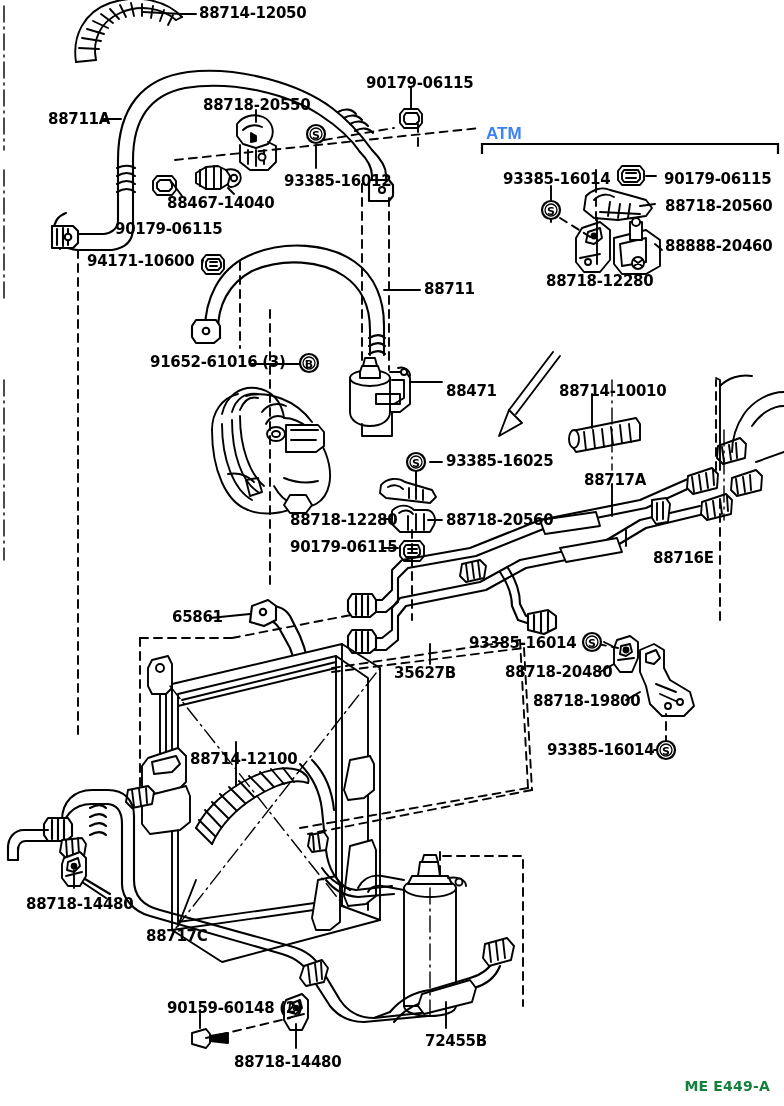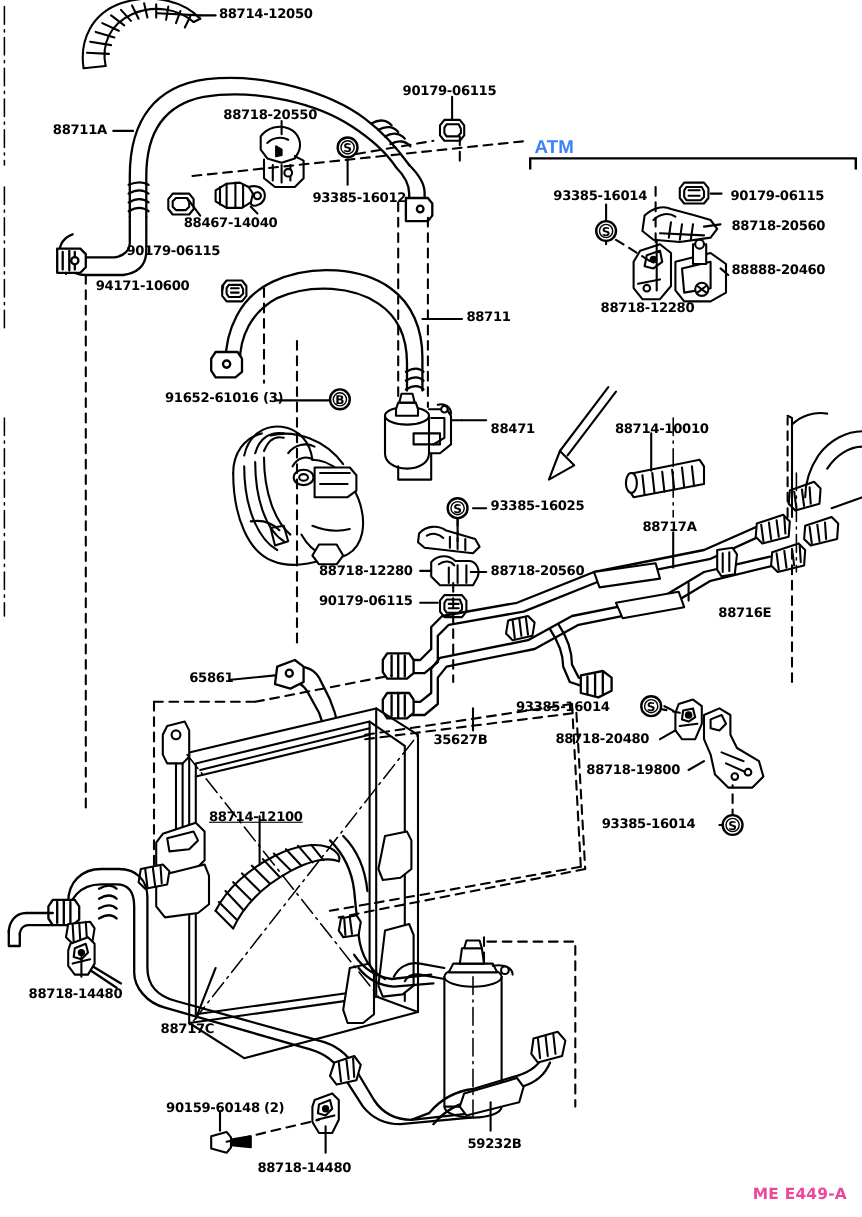--- a/index.html
+++ b/index.html
@@ -21,35 +21,35 @@
     position: absolute;
     left: 0;
     top: 0;
     width: 784px;
     height: 1106px;
   }
   .lbl {
     position: absolute;
     font-family: "DejaVu Sans", sans-serif;
     font-weight: bold;
-    font-size: 12px;
+    font-size: 15px;
     letter-spacing: -0.3px;
     color: #000000;
     white-space: nowrap;
     line-height: 1;
   }
   .footer-code {
     position: absolute;
     right: 14px;
     bottom: 12px;
     font-family: "DejaVu Sans", sans-serif;
     font-weight: bold;
     font-size: 14px;
     letter-spacing: 0.2px;
-    color: #ec4899;
+    color: #15803d;
   }
   .atm-lbl {
     position: absolute;
     font-family: "Liberation Sans", sans-serif;
     font-weight: bold;
     font-size: 17px;
     color: #3b82f6;
   }
   svg text {
     font-family: "DejaVu Sans", sans-serif;
@@ -600,25 +600,25 @@
       <div class="lbl" style="left: 584px; top: 473px; text-align: right;">88717A</div>
       <div class="lbl" style="left: 290px; top: 513px;">88718-12280</div>
       <div class="lbl" style="left: 290px; top: 540px;">90179-06115</div>
       <div class="lbl" style="left: 653px; top: 551px;">88716E</div>
       <div class="lbl" style="left: 172px; top: 610px;">65861</div>
       <div class="lbl" style="left: 469px; top: 636px;">93385-16014</div>
       <div class="lbl" style="left: 505px; top: 665px;">88718-20480</div>
       <div class="lbl" style="left: 394px; top: 666px;">35627B</div>
       <div class="lbl" style="left: 533px; top: 694px;">88718-19800</div>
       <div class="lbl" style="left: 547px; top: 743px;">93385-16014</div>
-      <div class="lbl" style="left: 190px; top: 736px; text-decoration: underline;">88714-12100</div>
+      <div class="lbl" style="left: 190px; top: 752px;">88714-12100</div>
       <div class="lbl" style="left: 26px; top: 897px;">88718-14480</div>
       <div class="lbl" style="left: 146px; top: 929px;">88717C</div>
-      <div class="lbl" style="left: 151px; top: 1001px;">90159-60148 (2)</div>
+      <div class="lbl" style="left: 167px; top: 1001px;">90159-60148 (2)</div>
       <div class="lbl" style="left: 234px; top: 1055px;">88718-14480</div>
-      <div class="lbl" style="left: 425px; top: 1034px;">59232B</div>
+      <div class="lbl" style="left: 425px; top: 1034px;">72455B</div>
     </div>
 
   <div class="atm-lbl" style="left:486px; top:124px;">ATM</div>
 
   <div class="footer-code">ME E449-A</div>
 
 </div>
 
 </body></html>

